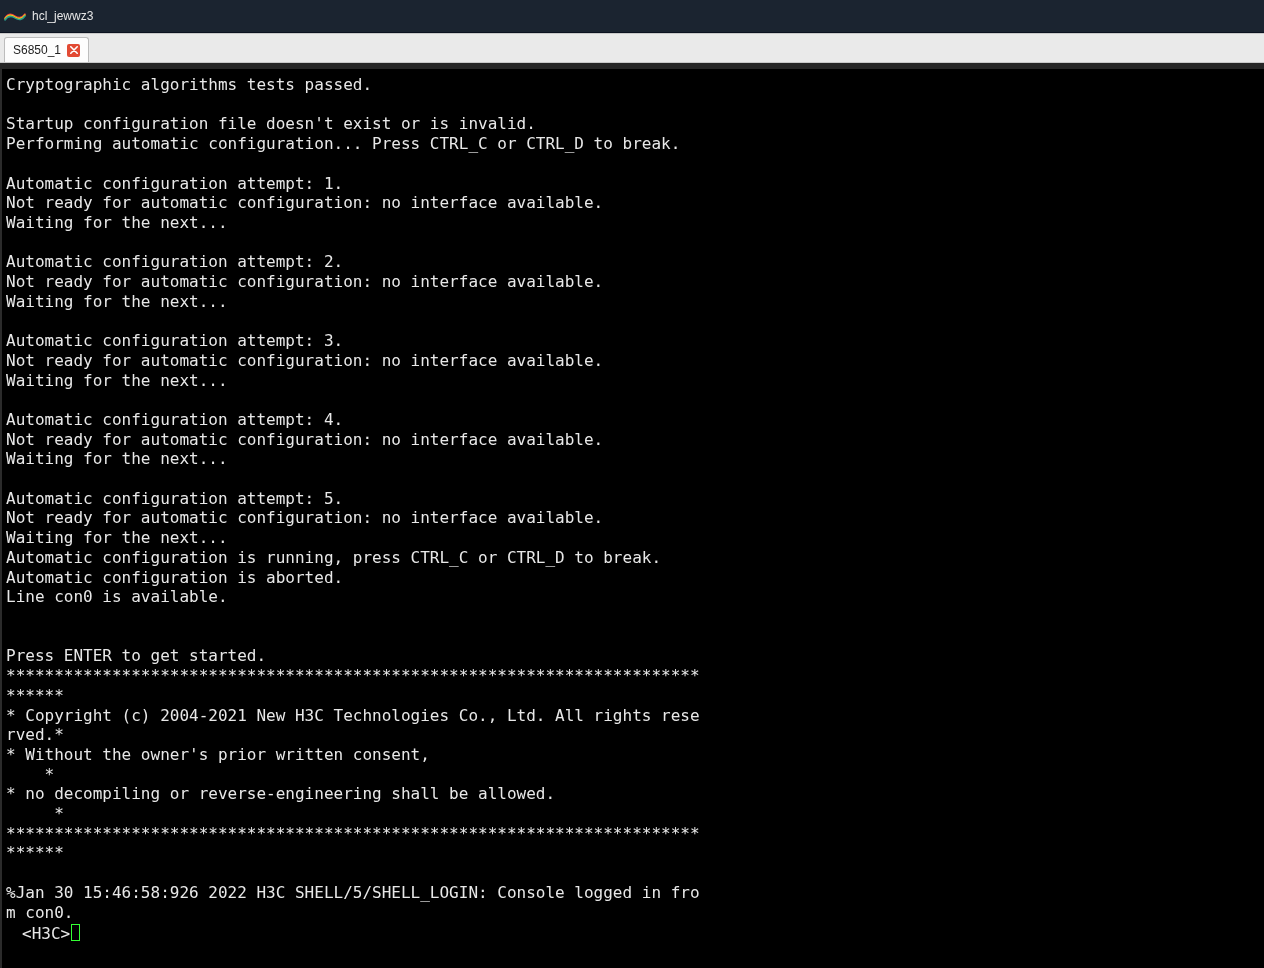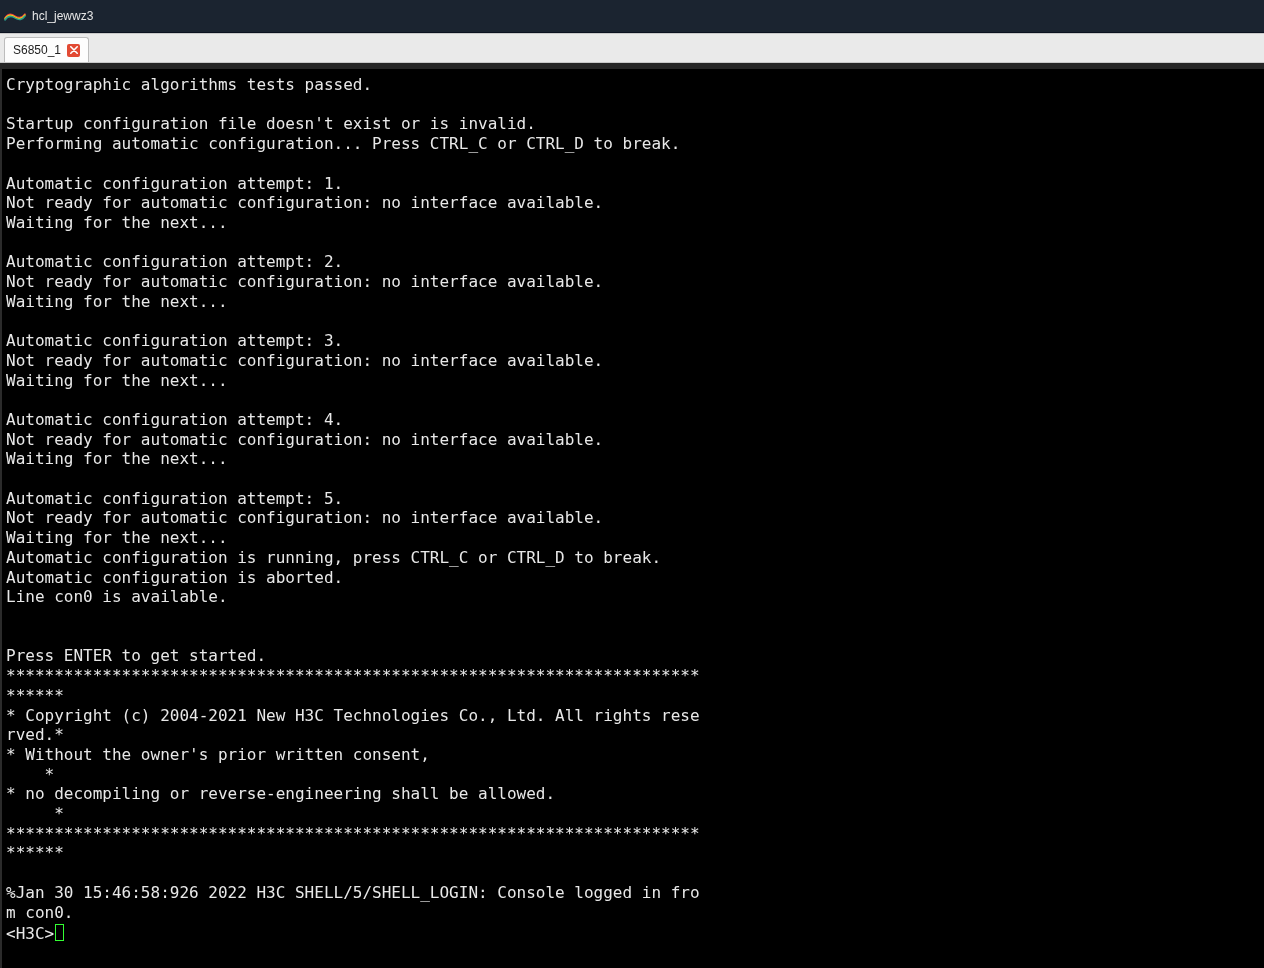--- a/index.html
+++ b/index.html
@@ -74,21 +74,21 @@
     left: 4px; right: 0; top: 0; bottom: 0;
     padding: 6px 20px 4px 2px;
     white-space: pre-wrap;
     word-break: break-word;
     font-family: "DejaVu Sans Mono", "Courier New", monospace;
     font-size: 16px;
     line-height: 19.7px;
     color: #e8e8e8;
     overflow: hidden;
   }
-  .prompt { color: #e8e8e8; }
+  .prompt { color: #e8e8e8; margin-left: 16px; }
   .cursor {
     display: inline-block;
     width: 9px; height: 17px;
     border: 1px solid #33ff33;
     margin-left: 1px;
     transform: translateY(2px);
   }
 </style>
 </head>
 <body>

